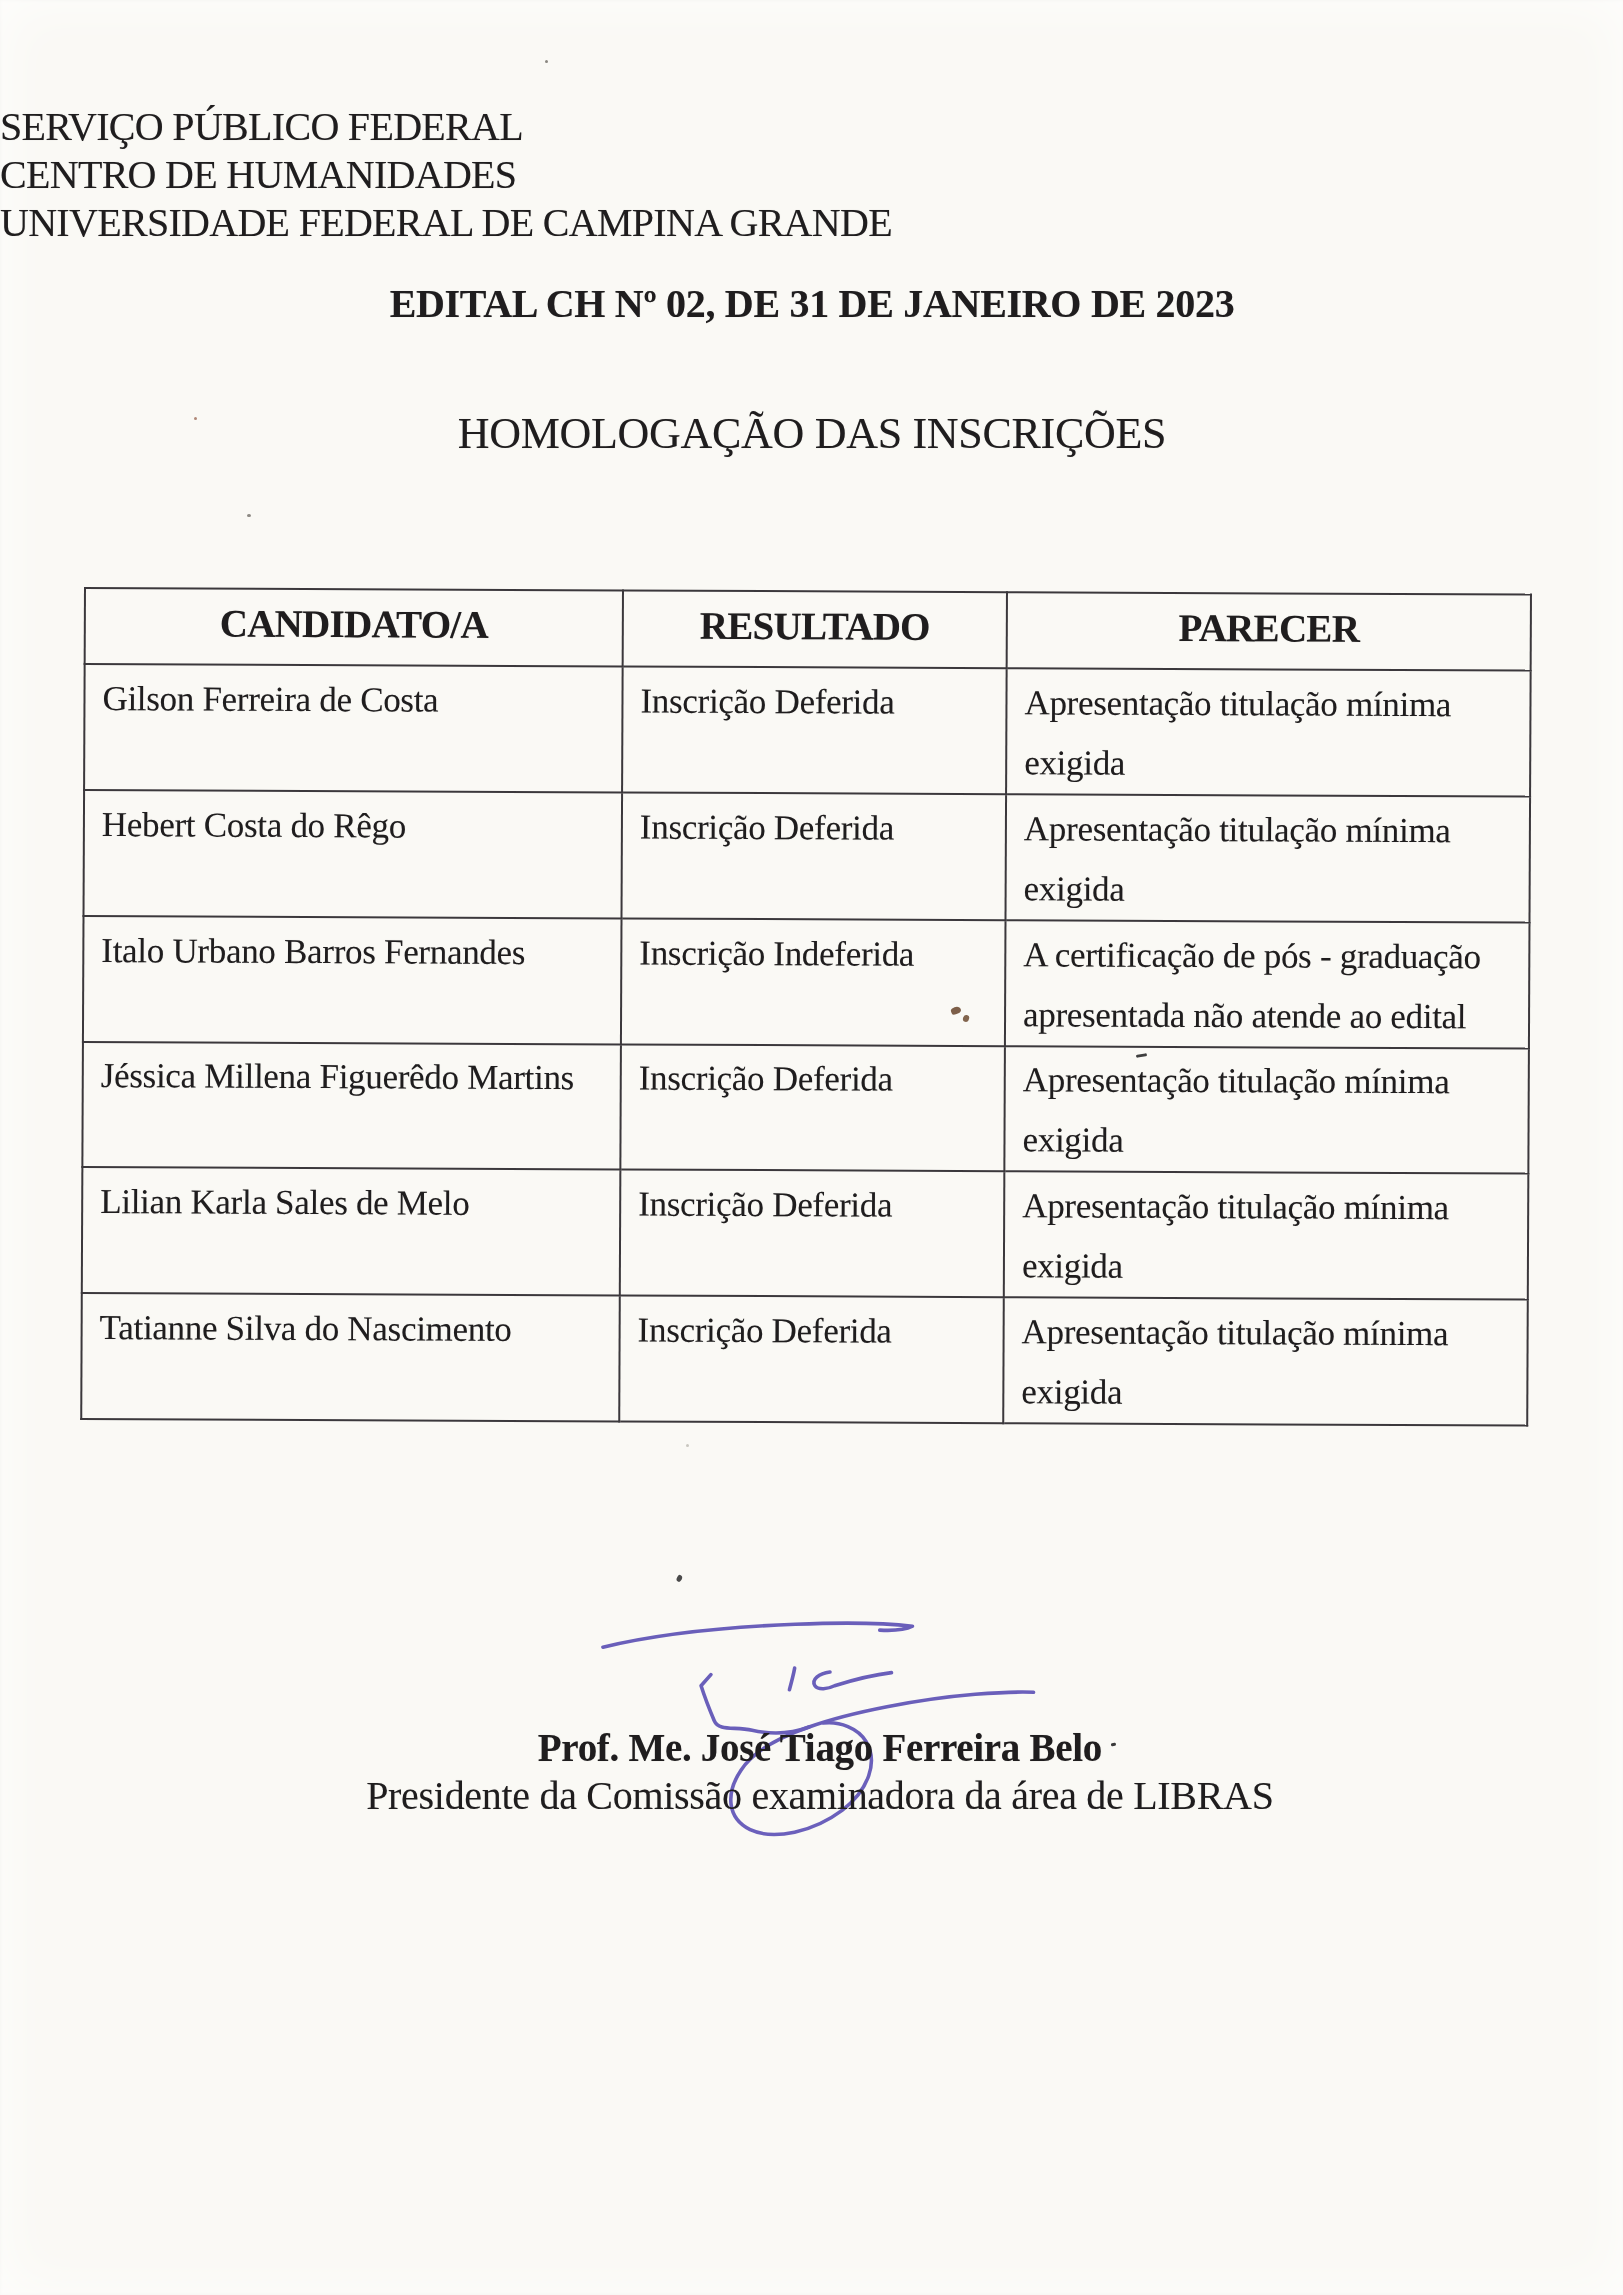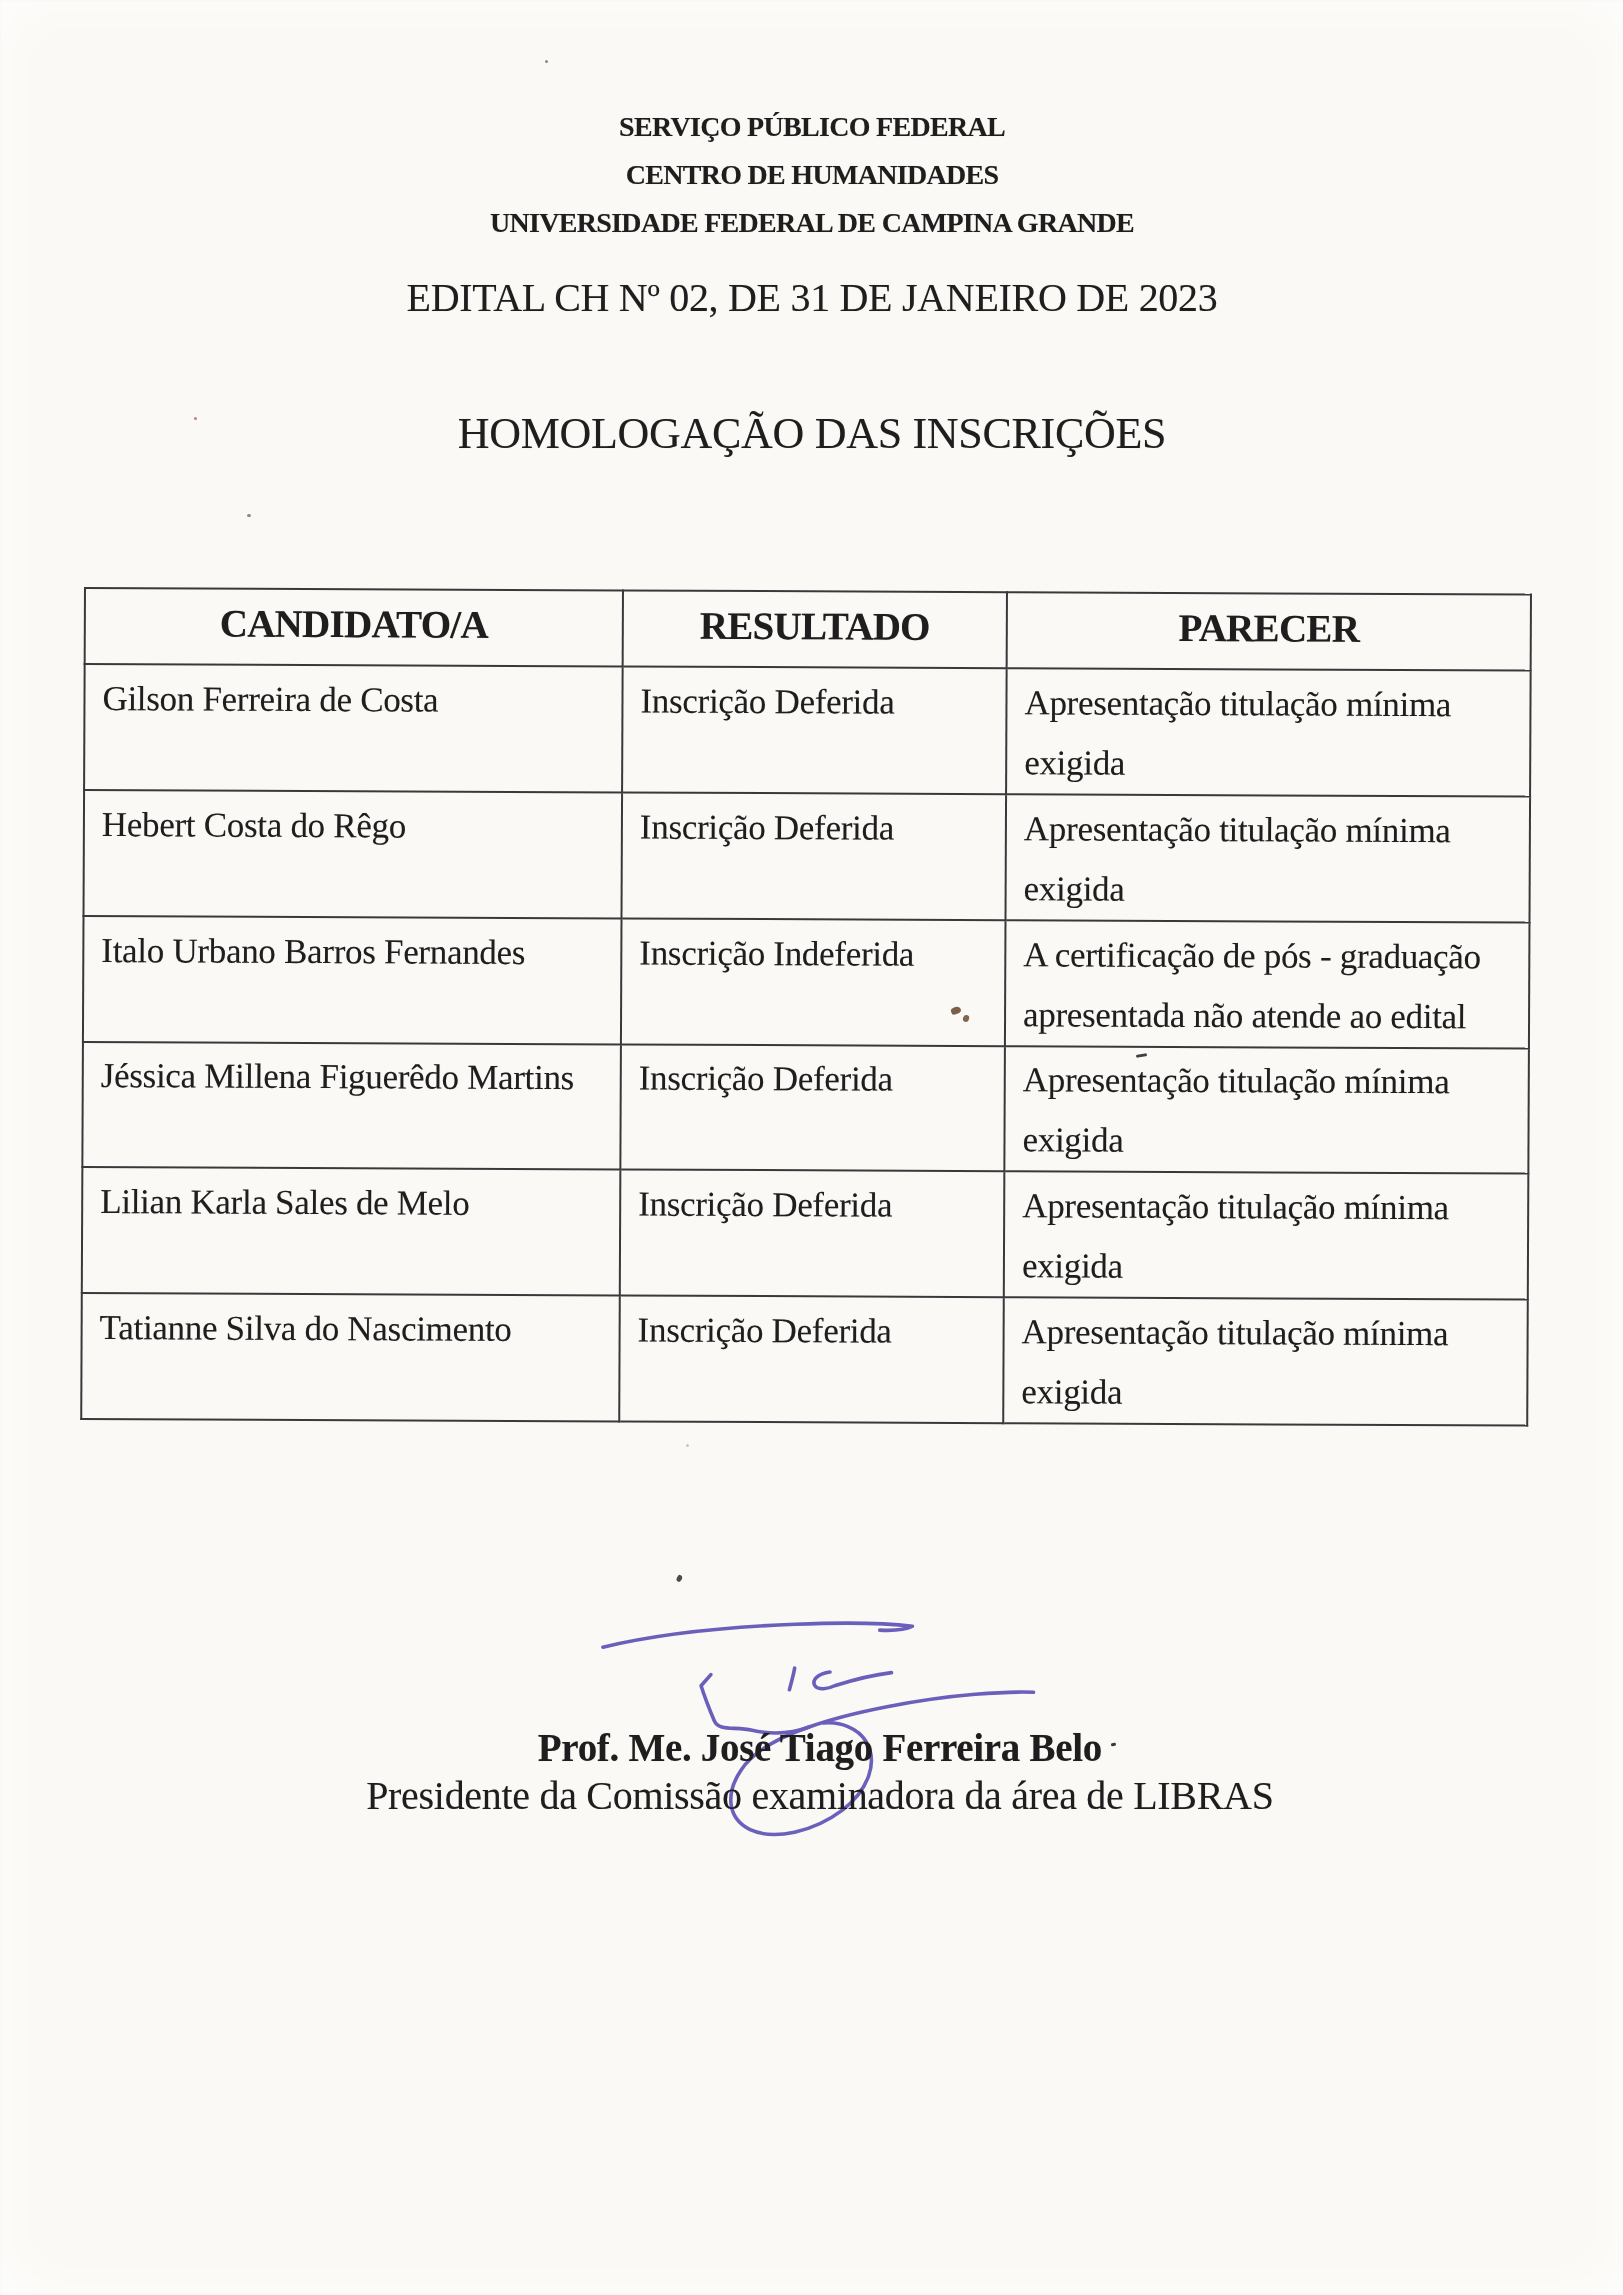--- a/index.html
+++ b/index.html
@@ -9,26 +9,26 @@
     margin:0 auto;
     background:#faf9f5;
     font-family:"Liberation Serif","DejaVu Serif",serif;
     color:#1f1d1e;
     overflow:hidden;
     box-shadow:inset 0 0 59px rgba(255,255,255,.85), inset 0 0 3.3px rgba(0,0,0,.07);
   }
   
   .doc-header{
     position:absolute;top:103px;left:0;width:100%;
-    text-align:center;font-weight:bold;
-    font-size:28px;line-height:48px;letter-spacing:-0.7px;
+    text-align:left;font-weight:normal;
+    font-size:40px;line-height:48px;letter-spacing:-0.7px;
   }
   .edital-line{
-    position:absolute;top:274px;left:0;width:100%;
-    text-align:center;font-weight:normal;
+    position:absolute;top:280px;left:0;width:100%;
+    text-align:center;font-weight:bold;
     font-size:40px;letter-spacing:-0.3px;
   }
   .doc-title{
     position:absolute;top:408px;left:0;width:100%;
     text-align:center;font-weight:normal;
     font-size:44px;letter-spacing:-0.3px;
   }
   .doc-header div,.edital-line,.doc-title{
     text-shadow:0 0 0.7px rgba(20,20,20,.35);
   }

